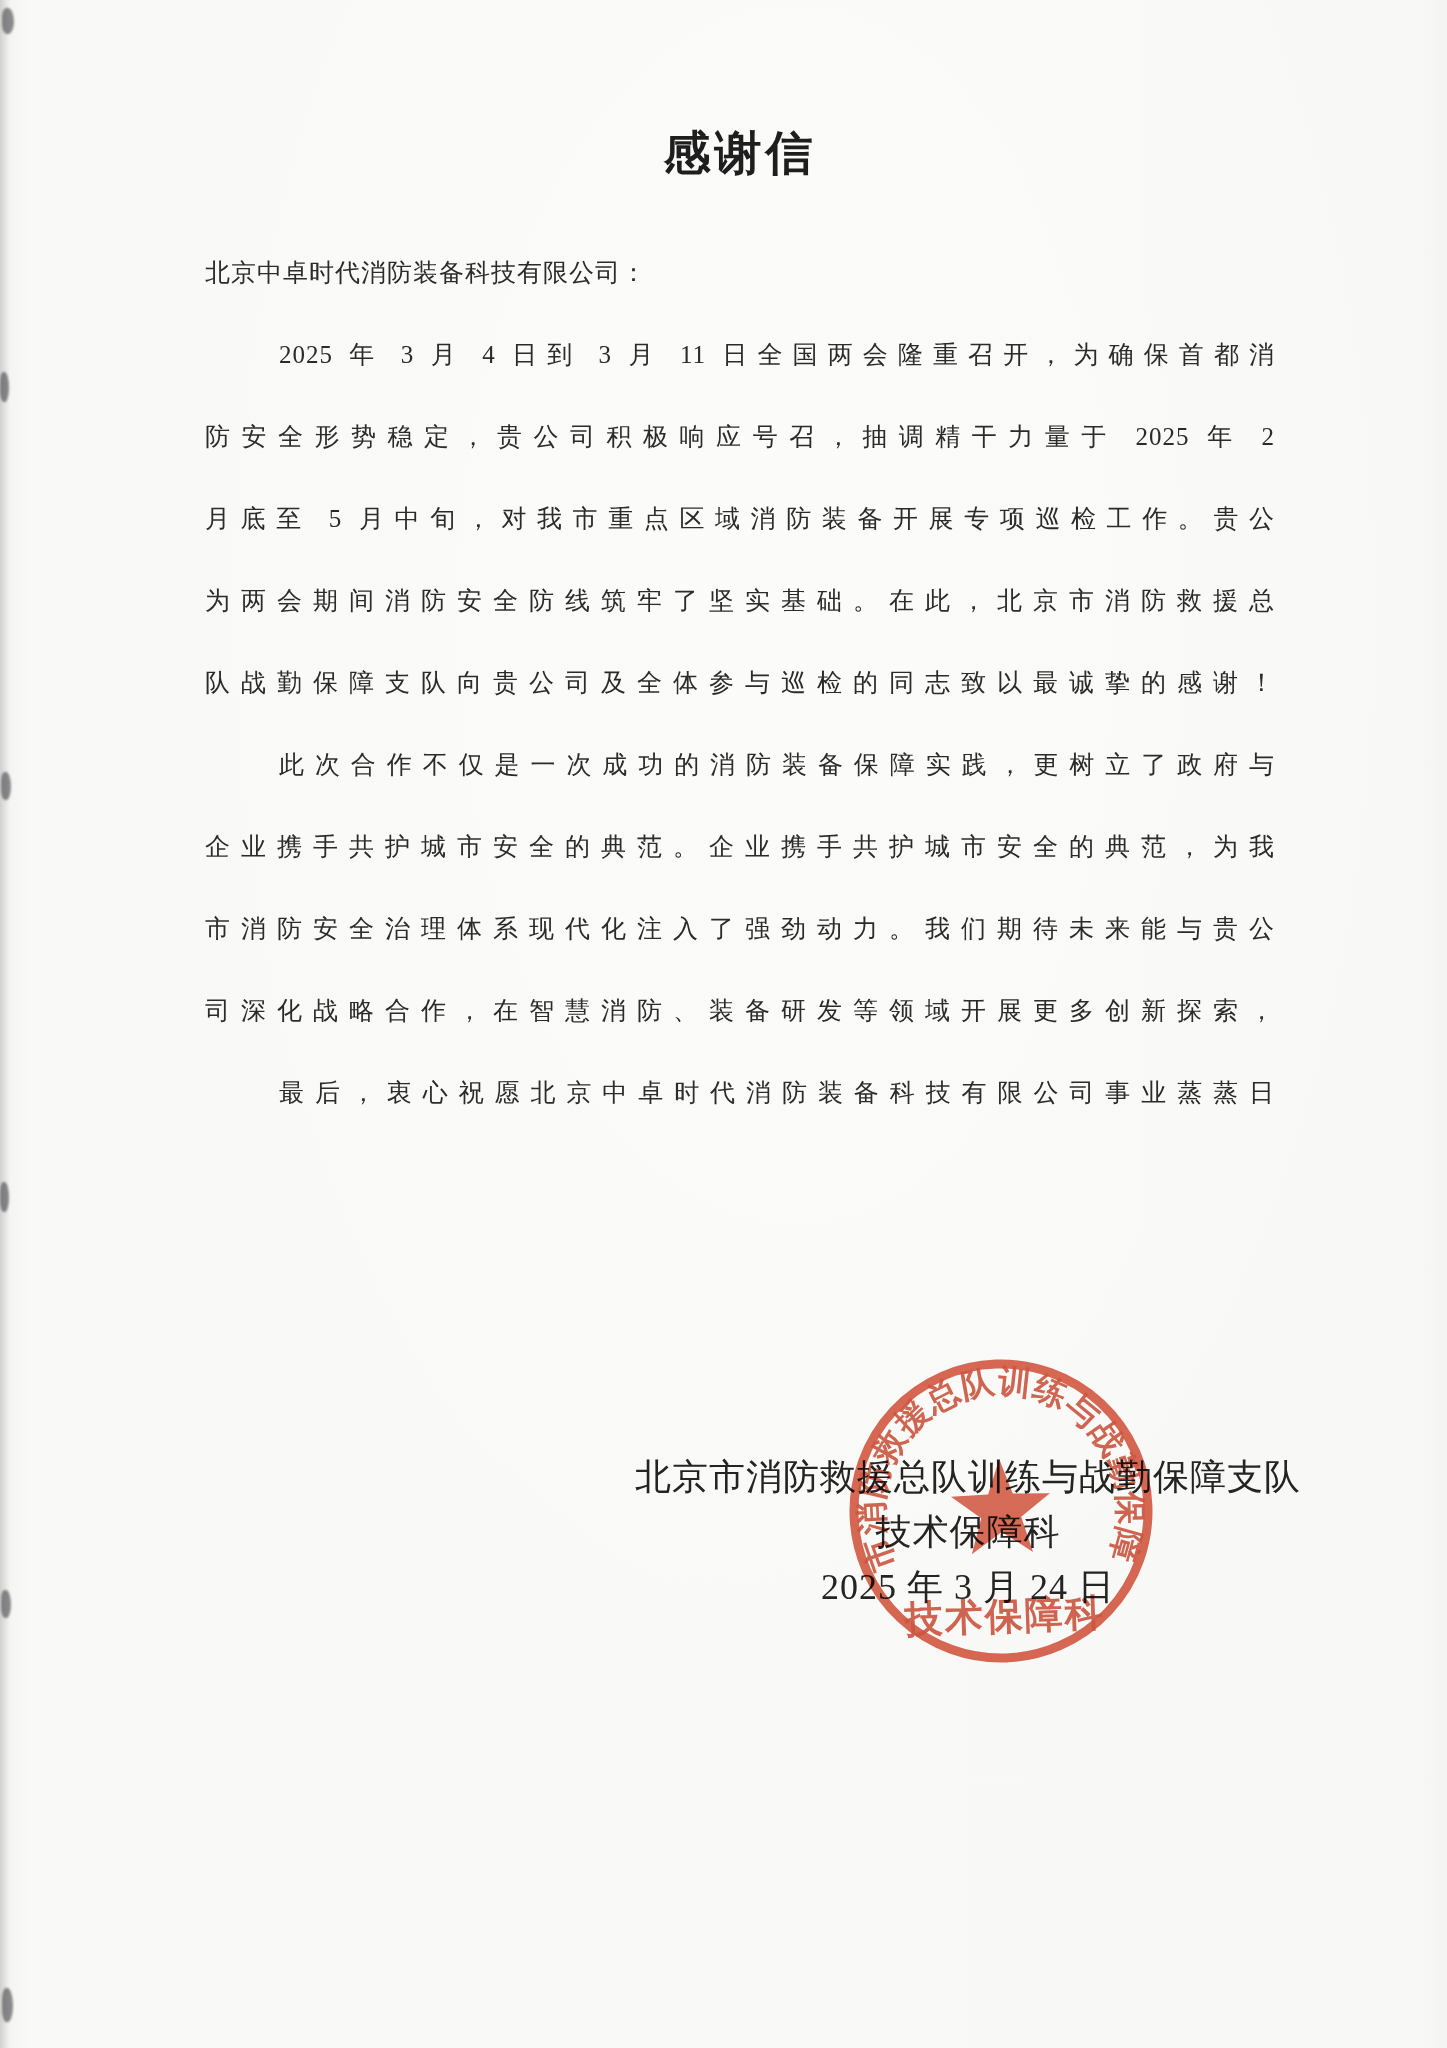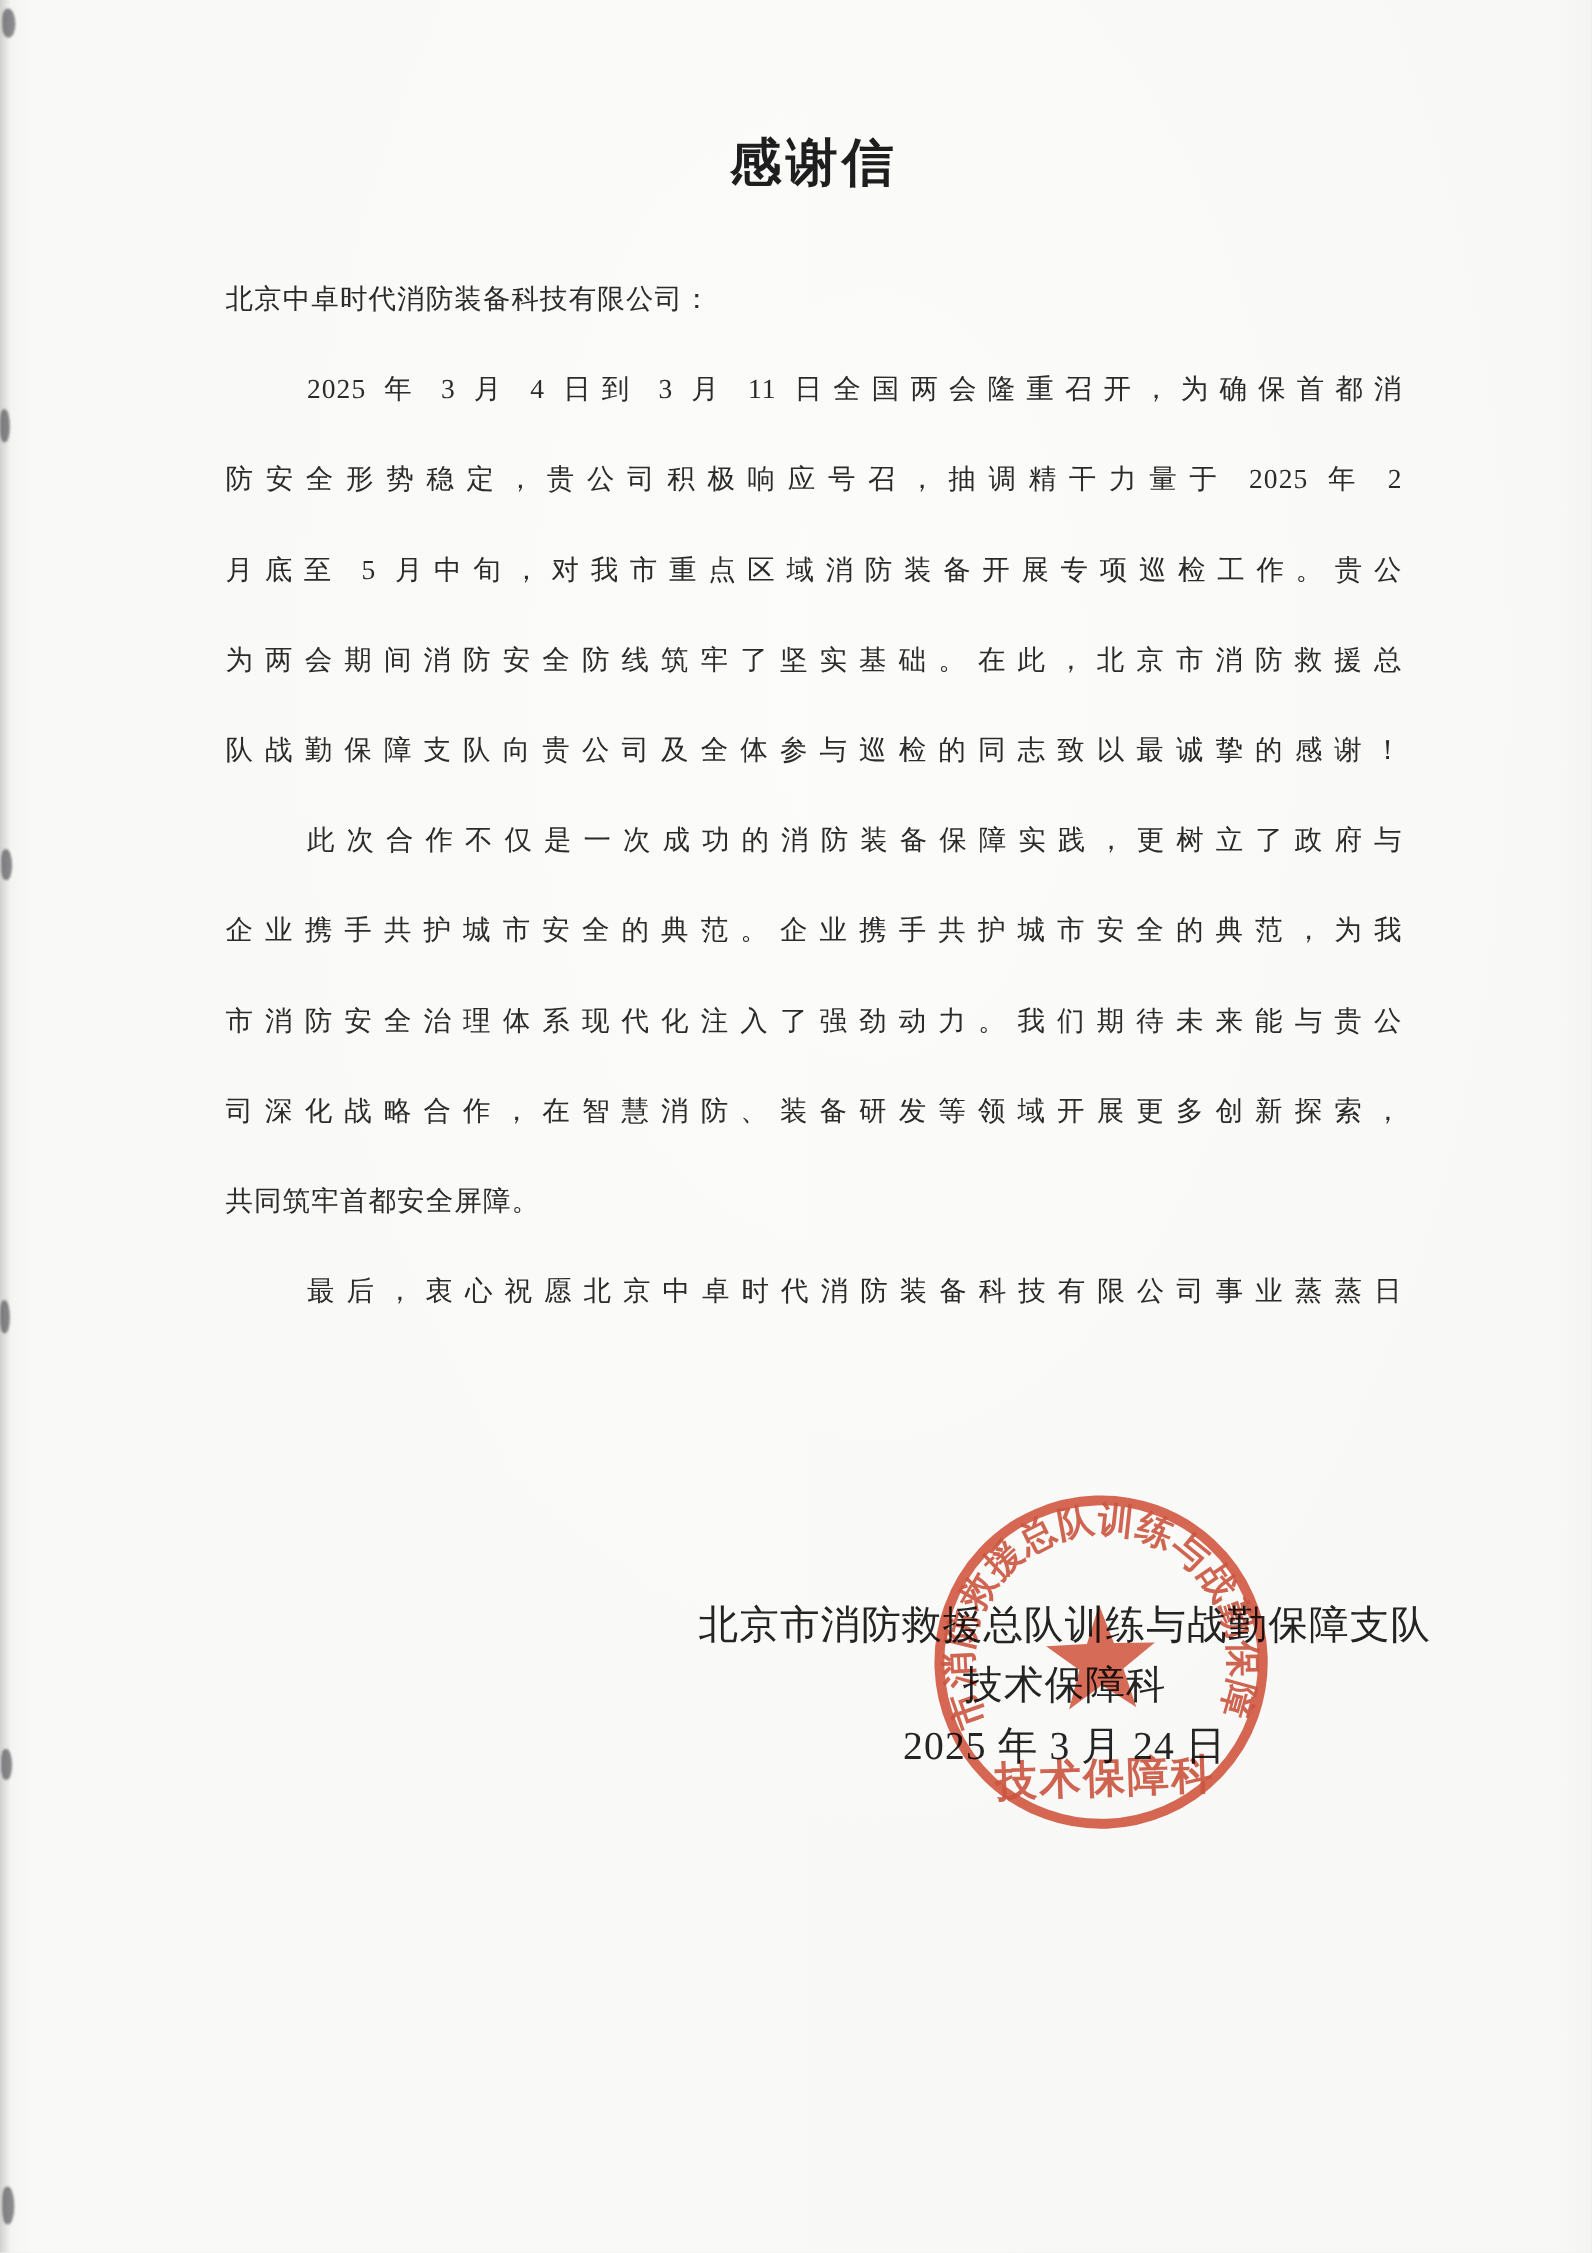--- a/index.html
+++ b/index.html
@@ -25,21 +25,21 @@
   .speck {
     position: absolute;
     background: rgba(50,50,55,0.55);
     border-radius: 40% 60% 55% 45%;
     filter: blur(1px);
   }
   .title {
     position: absolute;
     top: 122px; left: 205px; width: 1070px; height: 62px;
     margin: 0;
-    font-family: Liberation Mono, monospace;
+    font-family: Liberation Sans, sans-serif;
     font-weight: 700;
     font-size: 47px;
     line-height: 62px;
     text-align: center;
     letter-spacing: 4px;
     color: #1e1e1e;
   }
   .body {
     position: absolute;
     top: 232px; left: 205px; width: 1070px;
@@ -105,21 +105,20 @@
     <div class="line full indent">2025 年 3 月 4 日到 3 月 11 日全国两会隆重召开，为确保首都消</div>
     <div class="line full">防安全形势稳定，贵公司积极响应号召，抽调精干力量于 2025 年 2</div>
     <div class="line full">月底至 5 月中旬，对我市重点区域消防装备开展专项巡检工作。贵公</div>
     <div class="line full">为两会期间消防安全防线筑牢了坚实基础。在此，北京市消防救援总</div>
     <div class="line full">队战勤保障支队向贵公司及全体参与巡检的同志致以最诚挚的感谢！</div>
 
     <div class="line full indent">此次合作不仅是一次成功的消防装备保障实践，更树立了政府与</div>
     <div class="line full">企业携手共护城市安全的典范。企业携手共护城市安全的典范，为我</div>
     <div class="line full">市消防安全治理体系现代化注入了强劲动力。我们期待未来能与贵公</div>
     <div class="line full">司深化战略合作，在智慧消防、装备研发等领域开展更多创新探索，</div>
-    <div class="line plain">共同筑牢首都安全屏障。</div>
 
     <div class="line full indent">最后，衷心祝愿北京中卓时代消防装备科技有限公司事业蒸蒸日</div>
   </div>
 
   <div class="signature">
     <div>北京市消防救援总队训练与战勤保障支队</div>
     <div>技术保障科</div>
     <div>2025 年 3 月 24 日</div>
   </div>
 

